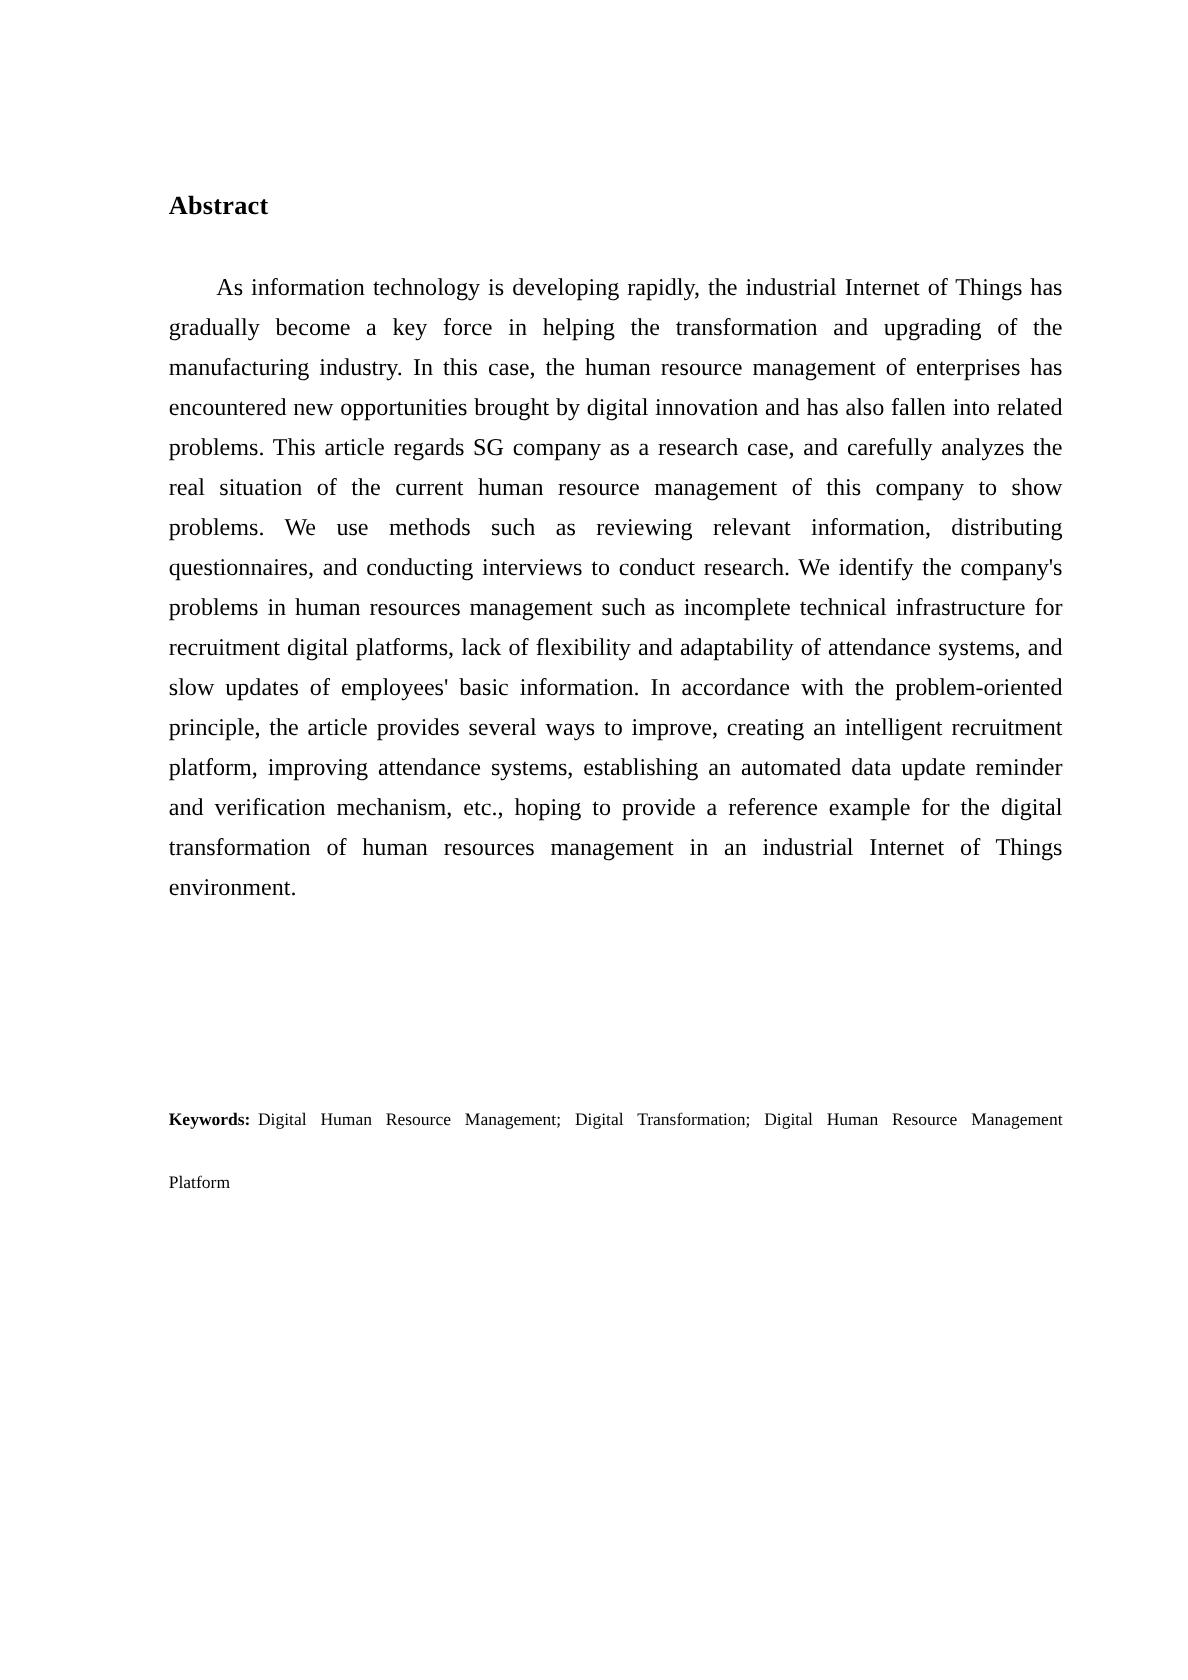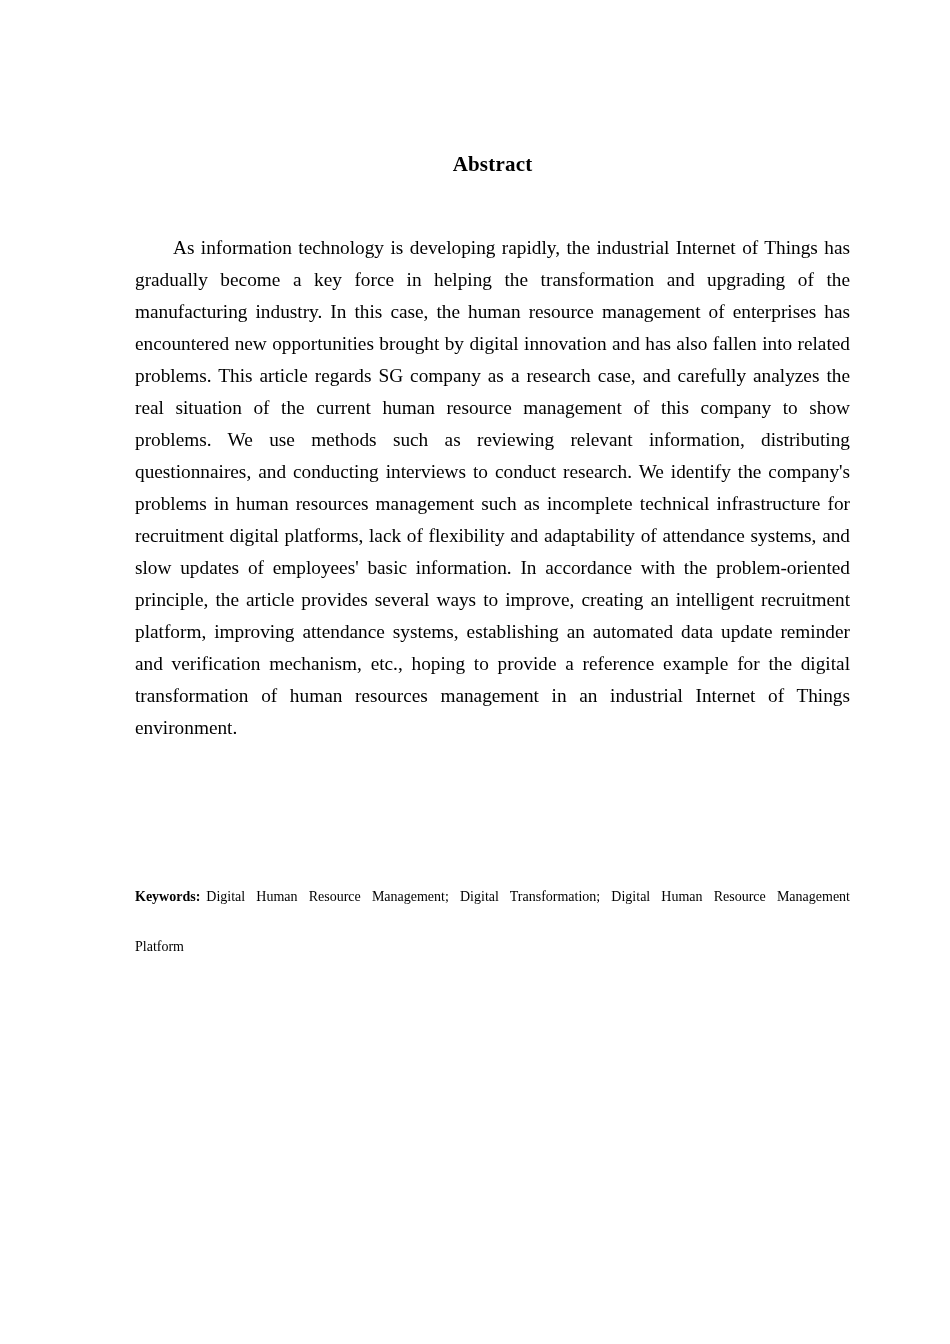--- a/index.html
+++ b/index.html
@@ -32,31 +32,30 @@
     width: 715px;
   }
 
   .doc-title {
     margin: 0;
     padding: 0;
     position: absolute;
     left: 0;
     top: 150px;
     width: 715px;
-    text-align: center;
     font-size: 21px;
     font-weight: bold;
     letter-spacing: 0.2px;
     line-height: 28px;
   }
 
   .abstract-body {
     position: absolute;
     left: 0;
-    top: 213px;
+    top: 196px;
     width: 715px;
     font-size: 19.3px;
     line-height: 32px;
     text-align: justify;
     text-justify: inter-word;
     text-indent: 38px;
     word-spacing: 0.3px;
     hyphens: none;
   }
 

